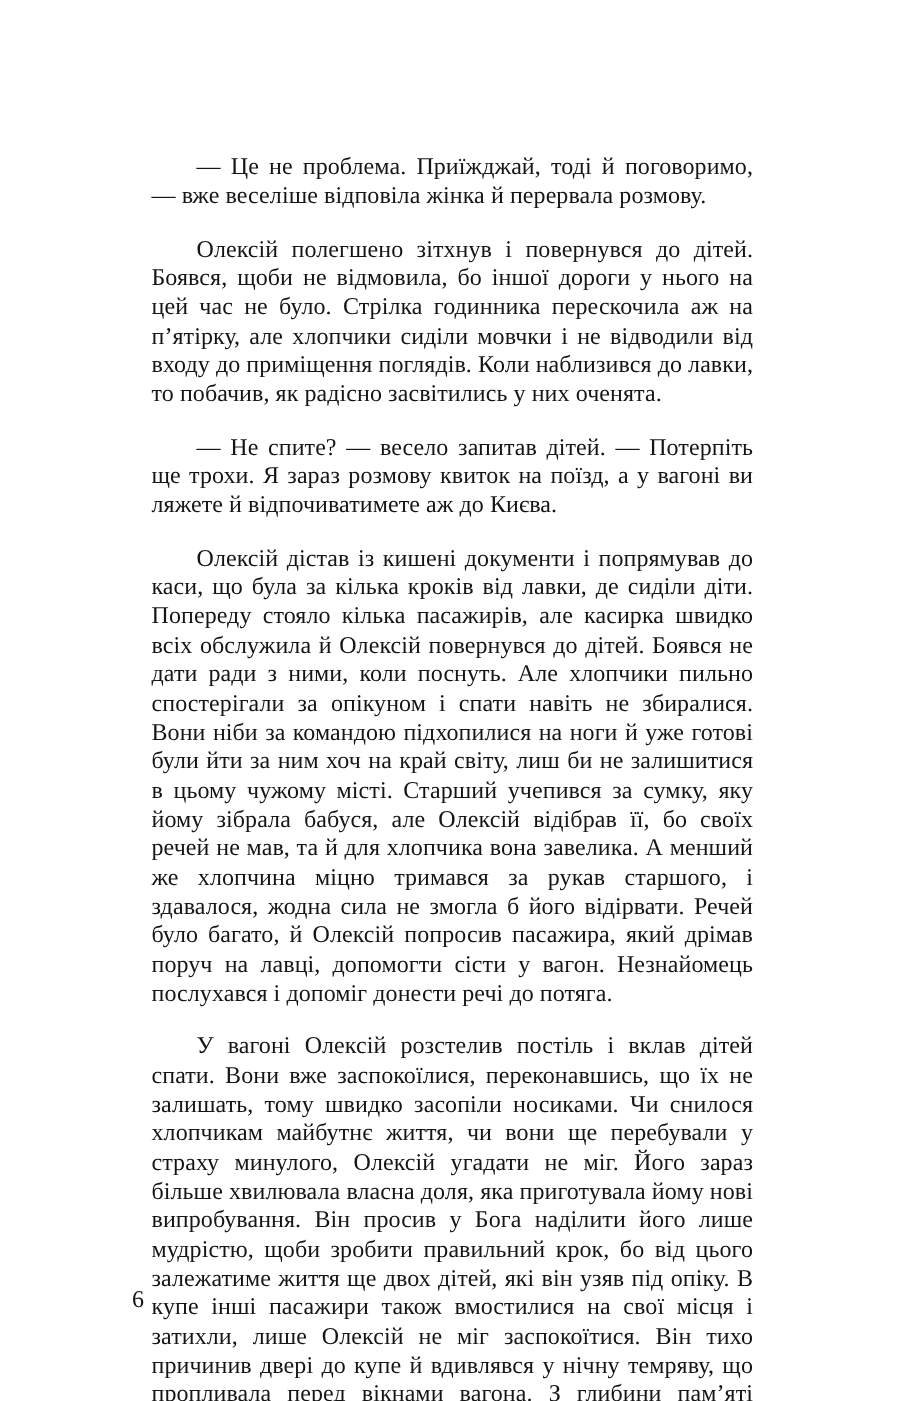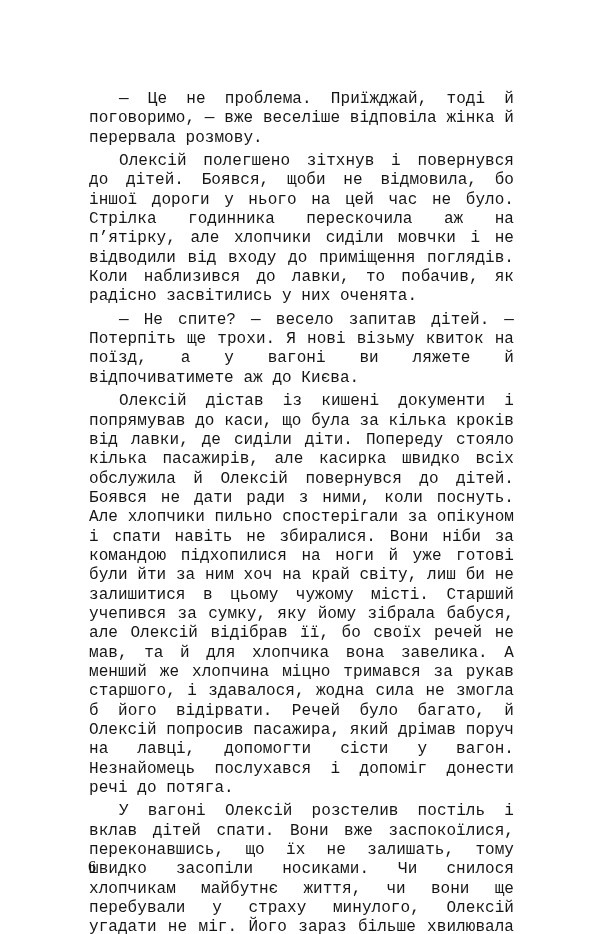--- a/index.html
+++ b/index.html
@@ -24,39 +24,38 @@
       position: absolute;
       left: 85px;
       top: 86px;
       width: 433px;
       font-size: 16px;
       line-height: 19.35px;
       text-align: justify;
       letter-spacing: 0.05px;
     }
     .text-block p {
-      margin: 4px;
+      margin: 16px;
       padding: 0;
       text-indent: 30px;
-      font-family: Liberation Mono, monospace;
     }
     .page-number {
       position: absolute;
       left: 88px;
       top: 857px;
       font-size: 16px;
       line-height: 19px;
       color: #151515;
     }
   </style>
 </head>
 <body>
 
 <div class="book-page">
   <div class="text-block">
     <p>— Це не проблема. Приїжджай, тоді й поговоримо, — вже веселіше відповіла жінка й перервала розмову.</p>
     <p>Олексій полегшено зітхнув і повернувся до дітей. Боявся, щоби не відмовила, бо іншої дороги у нього на цей час не було. Стрілка годинника перескочила аж на п’ятірку, але хлопчики сиділи мовчки і не відводили від входу до приміщення поглядів. Коли наблизився до лавки, то побачив, як радісно засвітились у них оченята.</p>
-    <p>— Не спите? — весело запитав дітей. — Потерпіть ще трохи. Я нові візьму квиток на поїзд, а у вагоні ви ляжете й відпочиватимете аж до Києва.</p>
+    <p>— Не спите? — весело запитав дітей. — Потерпіть ще трохи. Я зараз розмову квиток на поїзд, а у вагоні ви ляжете й відпочиватимете аж до Києва.</p>
     <p>Олексій дістав із кишені документи і попрямував до каси, що була за кілька кроків від лавки, де сиділи діти. Попереду стояло кілька пасажирів, але касирка швидко всіх обслужила й Олексій повернувся до дітей. Боявся не дати ради з ними, коли поснуть. Але хлопчики пильно спостерігали за опікуном і спати навіть не збиралися. Вони ніби за командою підхопилися на ноги й уже готові були йти за ним хоч на край світу, лиш би не залишитися в цьому чужому місті. Старший учепився за сумку, яку йому зібрала бабуся, але Олексій відібрав її, бо своїх речей не мав, та й для хлопчика вона завелика. А менший же хлопчина міцно тримався за рукав старшого, і здавалося, жодна сила не змогла б його відірвати. Речей було багато, й Олексій попросив пасажира, який дрімав поруч на лавці, допомогти сісти у вагон. Незнайомець послухався і допоміг донести речі до потяга.</p>
     <p>У вагоні Олексій розстелив постіль і вклав дітей спати. Вони вже заспокоїлися, переконавшись, що їх не залишать, тому швидко засопіли носиками. Чи снилося хлопчикам майбутнє життя, чи вони ще перебували у страху минулого, Олексій угадати не міг. Його зараз більше хвилювала власна доля, яка приготувала йому нові випробування. Він просив у Бога наділити його лише мудрістю, щоби зробити правильний крок, бо від цього залежатиме життя ще двох дітей, які він узяв під опіку. В купе інші пасажири також вмостилися на свої місця і затихли, лише Олексій не міг заспокоїтися. Він тихо причинив двері до купе й вдивлявся у нічну темряву, що пропливала перед вікнами вагона. З глибини пам’яті виринали різні події, які він намагався аналізувати, щоб зрозуміти, на якому відрізку життя</p>
   </div>
   <div class="page-number">6</div>
 </div>
 
 </body></html>

